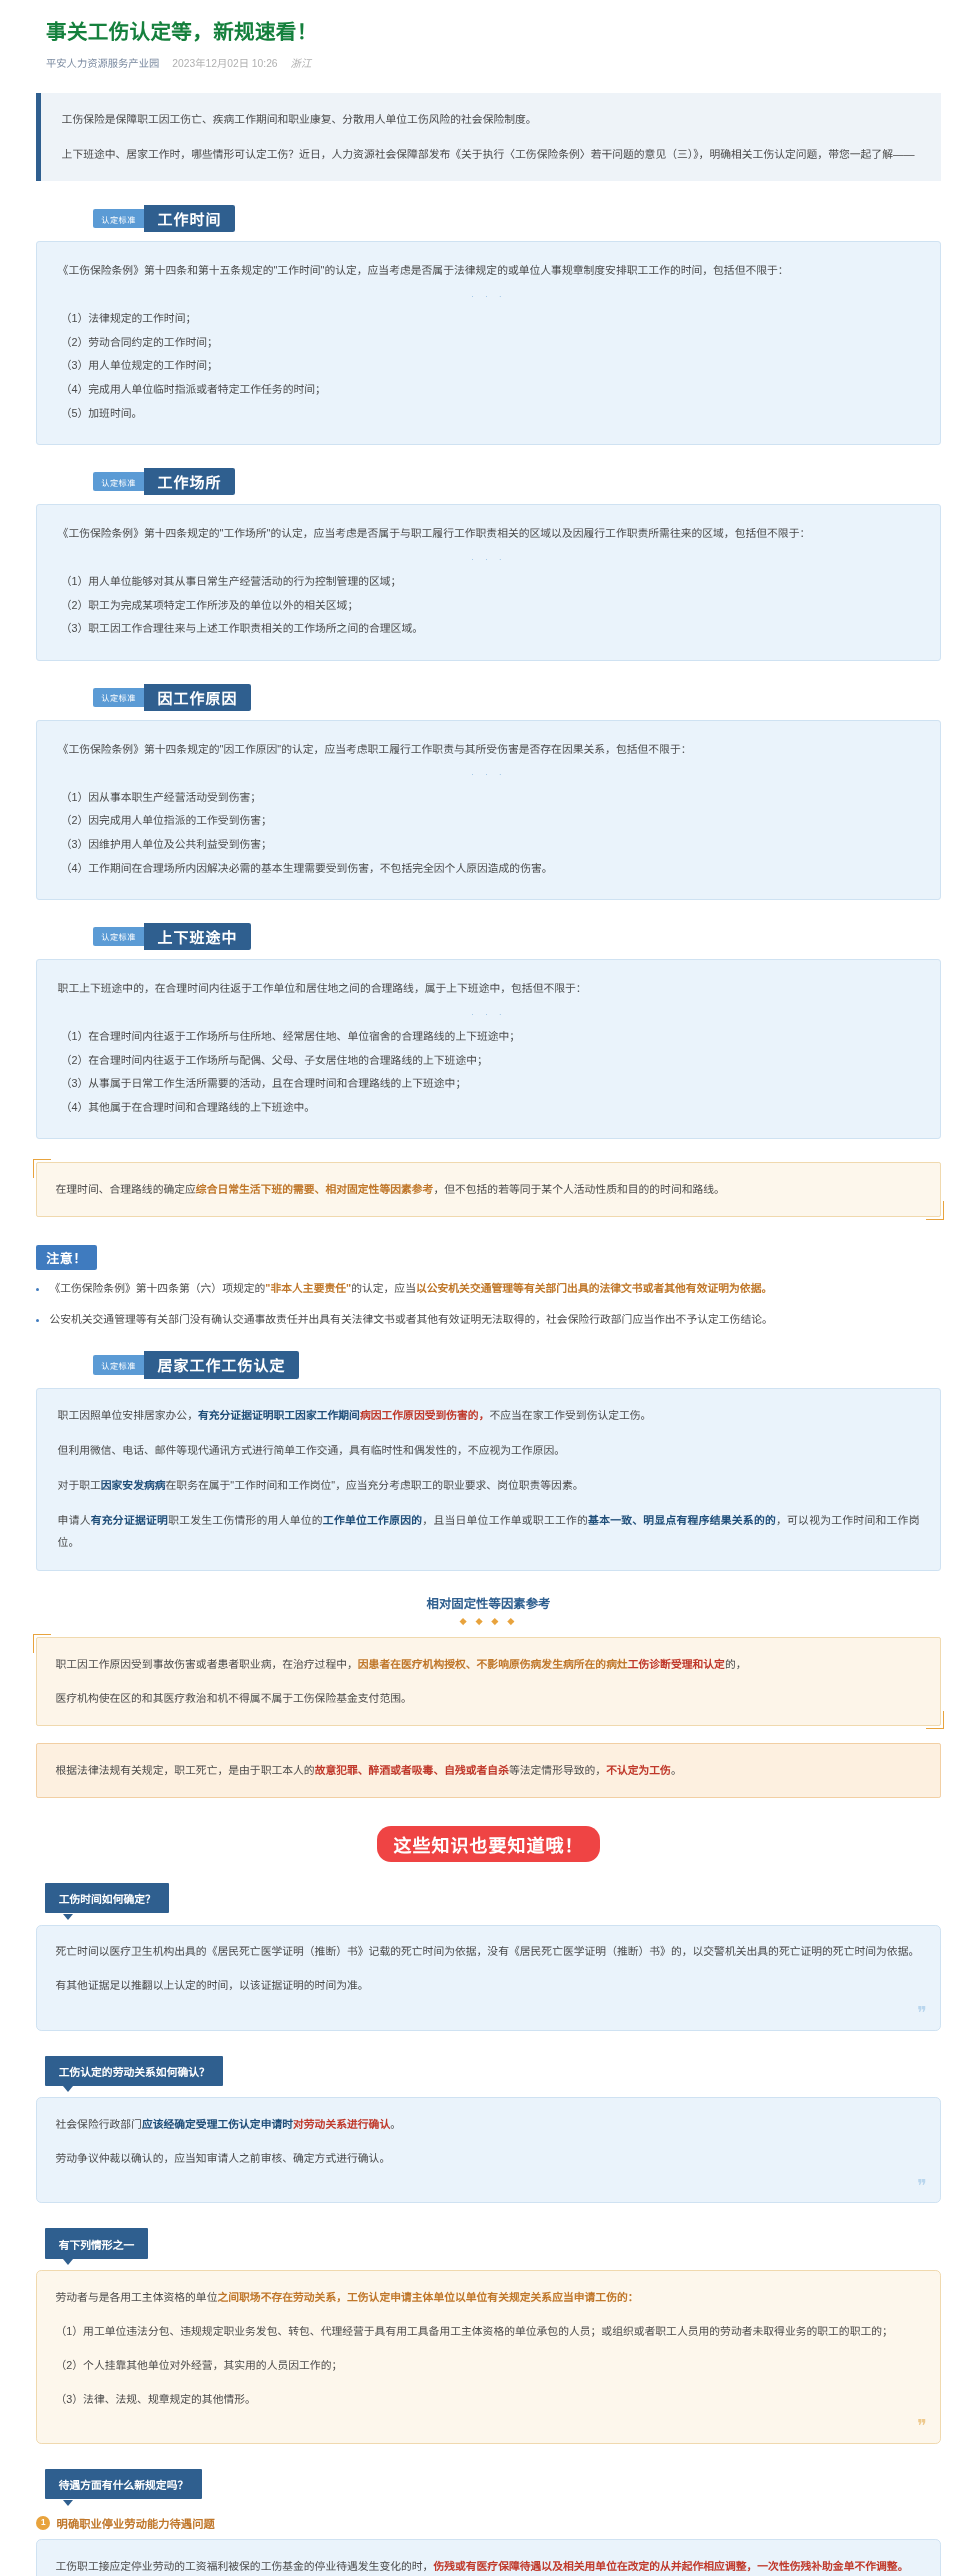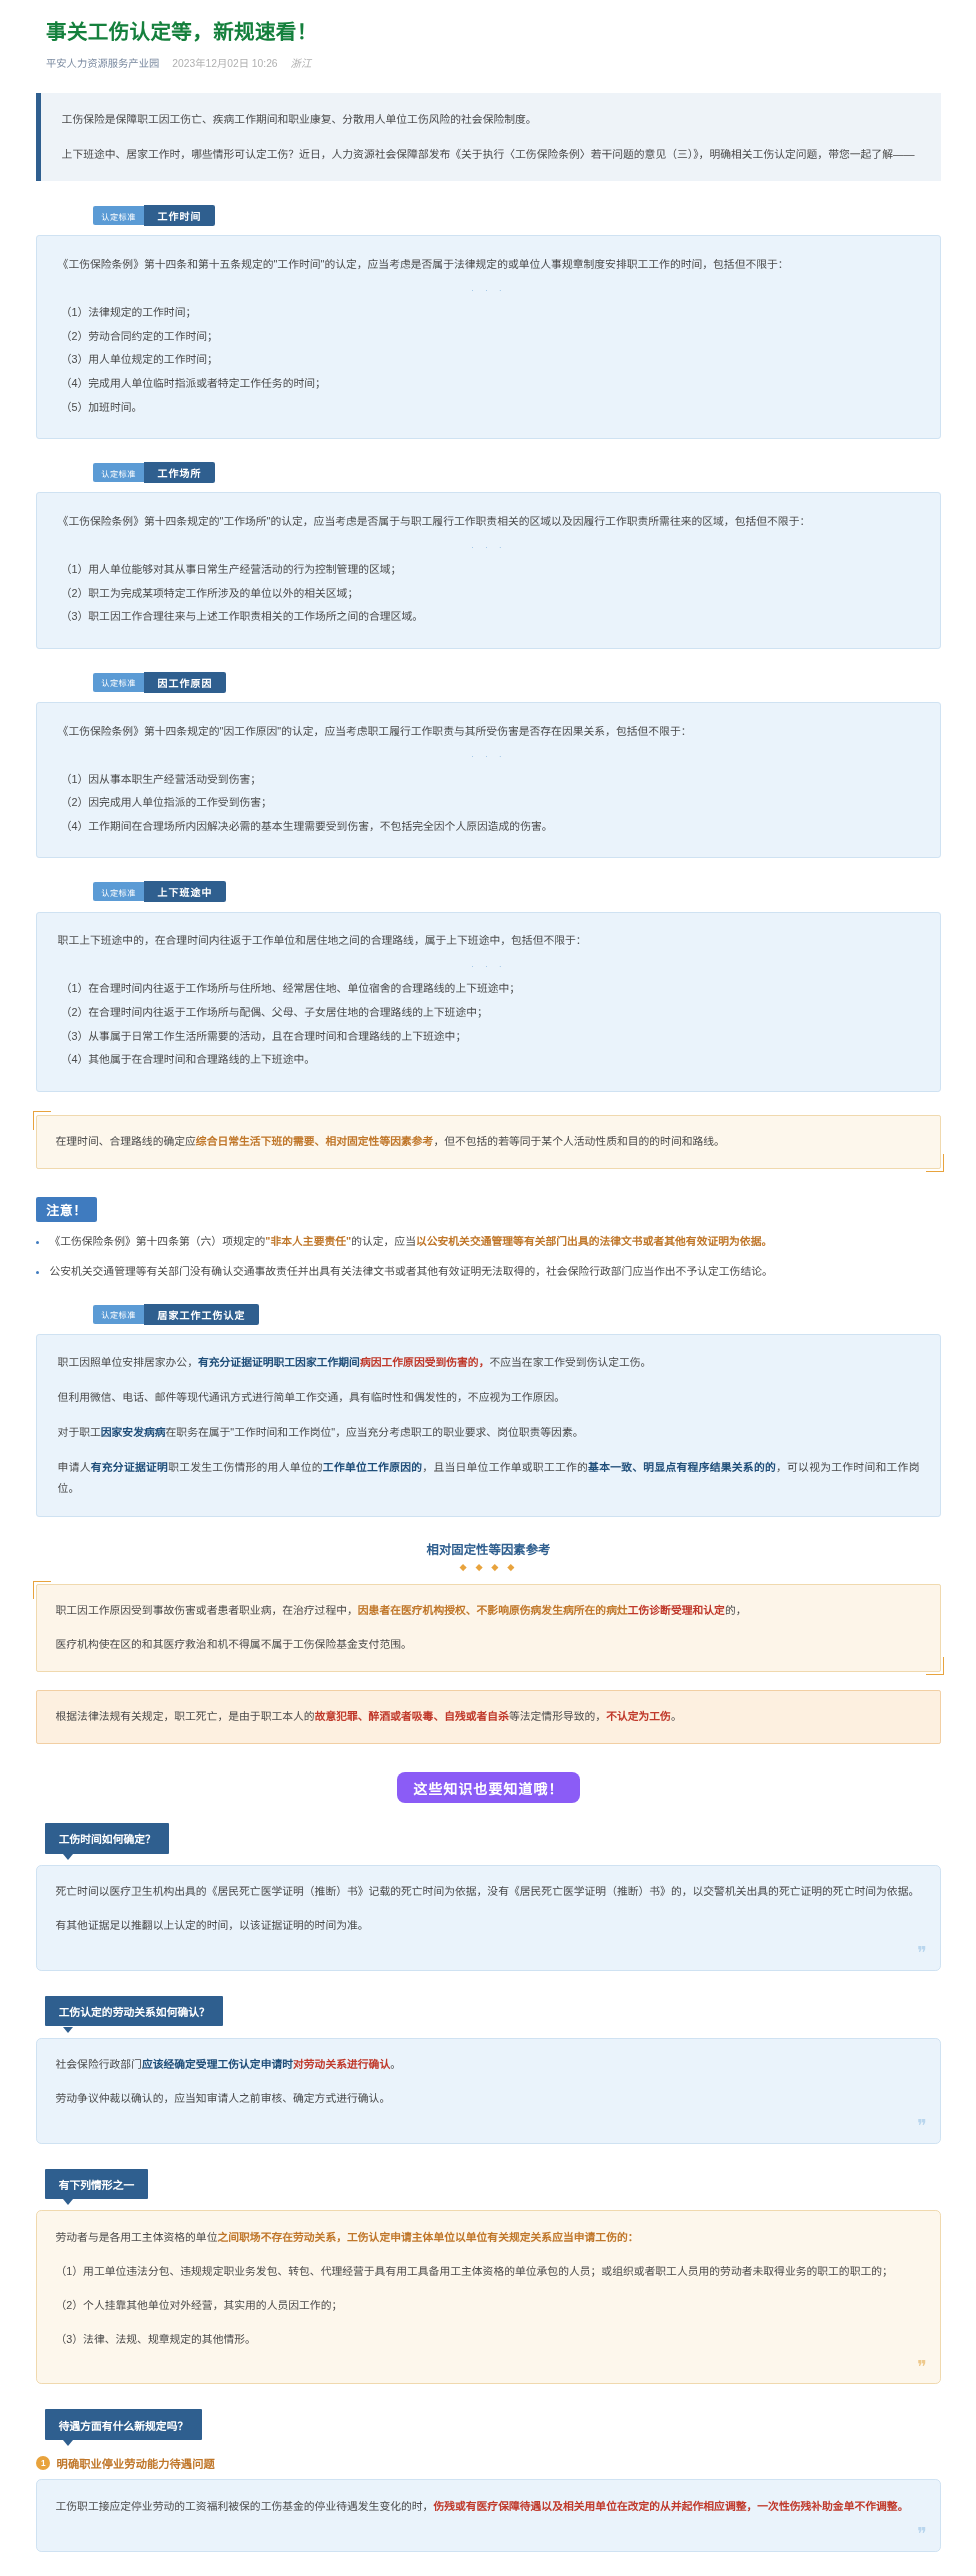--- a/index.html
+++ b/index.html
@@ -75,21 +75,21 @@
     color: #fff;
     font-size: 8.2px;
     padding: 3.6px 8.2px 3.6px 8.2px;
     border-radius: 2.1px 0 0 2.1px;
     letter-spacing: 0.5px;
     white-space: nowrap;
   }
   .pill-right {
     background: #2f5f8f;
     color: #fff;
-    font-size: 10px;
+    font-size: 15px;
     font-weight: bold;
     padding: 3.1px 13.4px;
     border-radius: 0 2.1px 2.1px 0;
     white-space: nowrap;
     letter-spacing: 1px;
   }
 
   
   .card-blue {
     background: #eaf3fb;
@@ -221,26 +221,26 @@
   .box-orange-3 p { margin: 0; font-size: 10.8px; line-height: 2.0; color: #4a4a4a; text-align: justify;}
   .box-orange-3 b { color: #c0392b; }
 
   
   .faq-banner {
     text-align: center;
     margin: 5.2px 0 20.6px 0;
   }
   .faq-banner span {
     display: inline-block;
-    background: #8b5cf6;
-    color: #fff;
-    font-size: 14px;
+    background: #ef4444;
+    color: #fff;
+    font-size: 18px;
     font-weight: bold;
     padding: 5.2px 16.5px;
-    border-radius: 8px;
+    border-radius: 14px;
     letter-spacing: 1px;
     position: relative;
   }
   .faq-banner span:after {
     content: "";
     position: absolute;
     right: -4.1px; top: 4.1px;
     width: 100%; height: 100%;
     border: 1px solid #e8a33d;
     border-radius: 3.1px;
@@ -371,20 +371,21 @@
     <div class="sec-head">
       <span class="pill-left">认定标准</span>
       <span class="pill-right">因工作原因</span>
     </div>
     <div class="card-blue">
       <p class="lead">《工伤保险条例》第十四条规定的"因工作原因"的认定，应当考虑职工履行工作职责与其所受伤害是否存在因果关系，包括但不限于：</p>
       <div class="divider-dot">· · ·</div>
       <ol class="plain">
         <li>（1）因从事本职生产经营活动受到伤害；</li>
         <li>（2）因完成用人单位指派的工作受到伤害；</li>
+        <li>（3）因维护用人单位及公共利益受到伤害；</li>
         <li>（4）工作期间在合理场所内因解决必需的基本生理需要受到伤害，不包括完全因个人原因造成的伤害。</li>
       </ol>
     </div>
 
     
     <div class="sec-head">
       <span class="pill-left">认定标准</span>
       <span class="pill-right">上下班途中</span>
     </div>
     <div class="card-blue">

